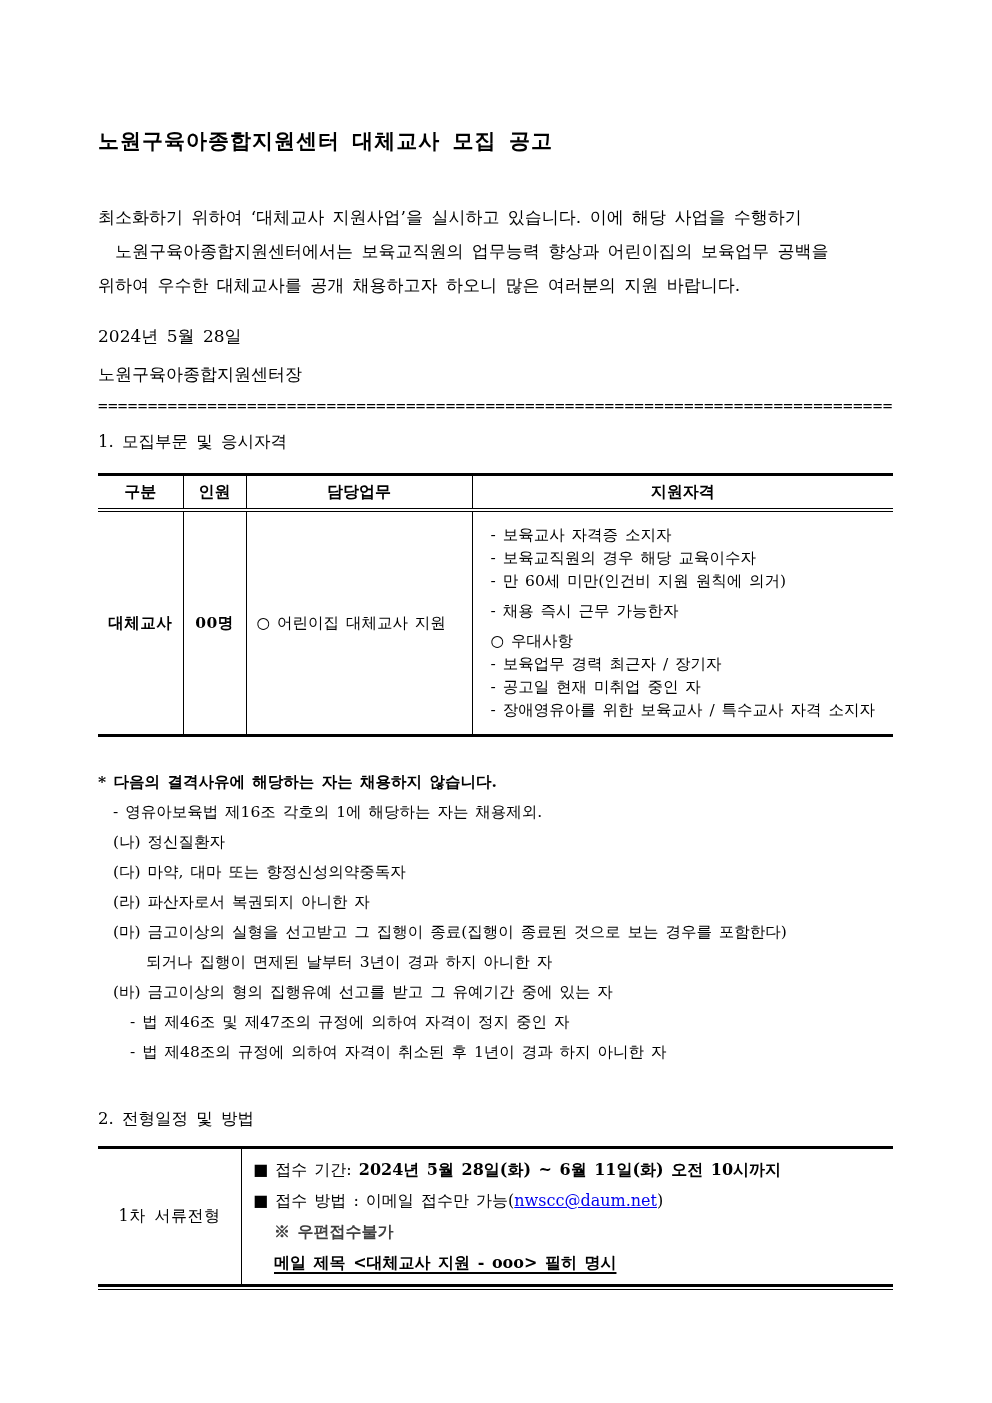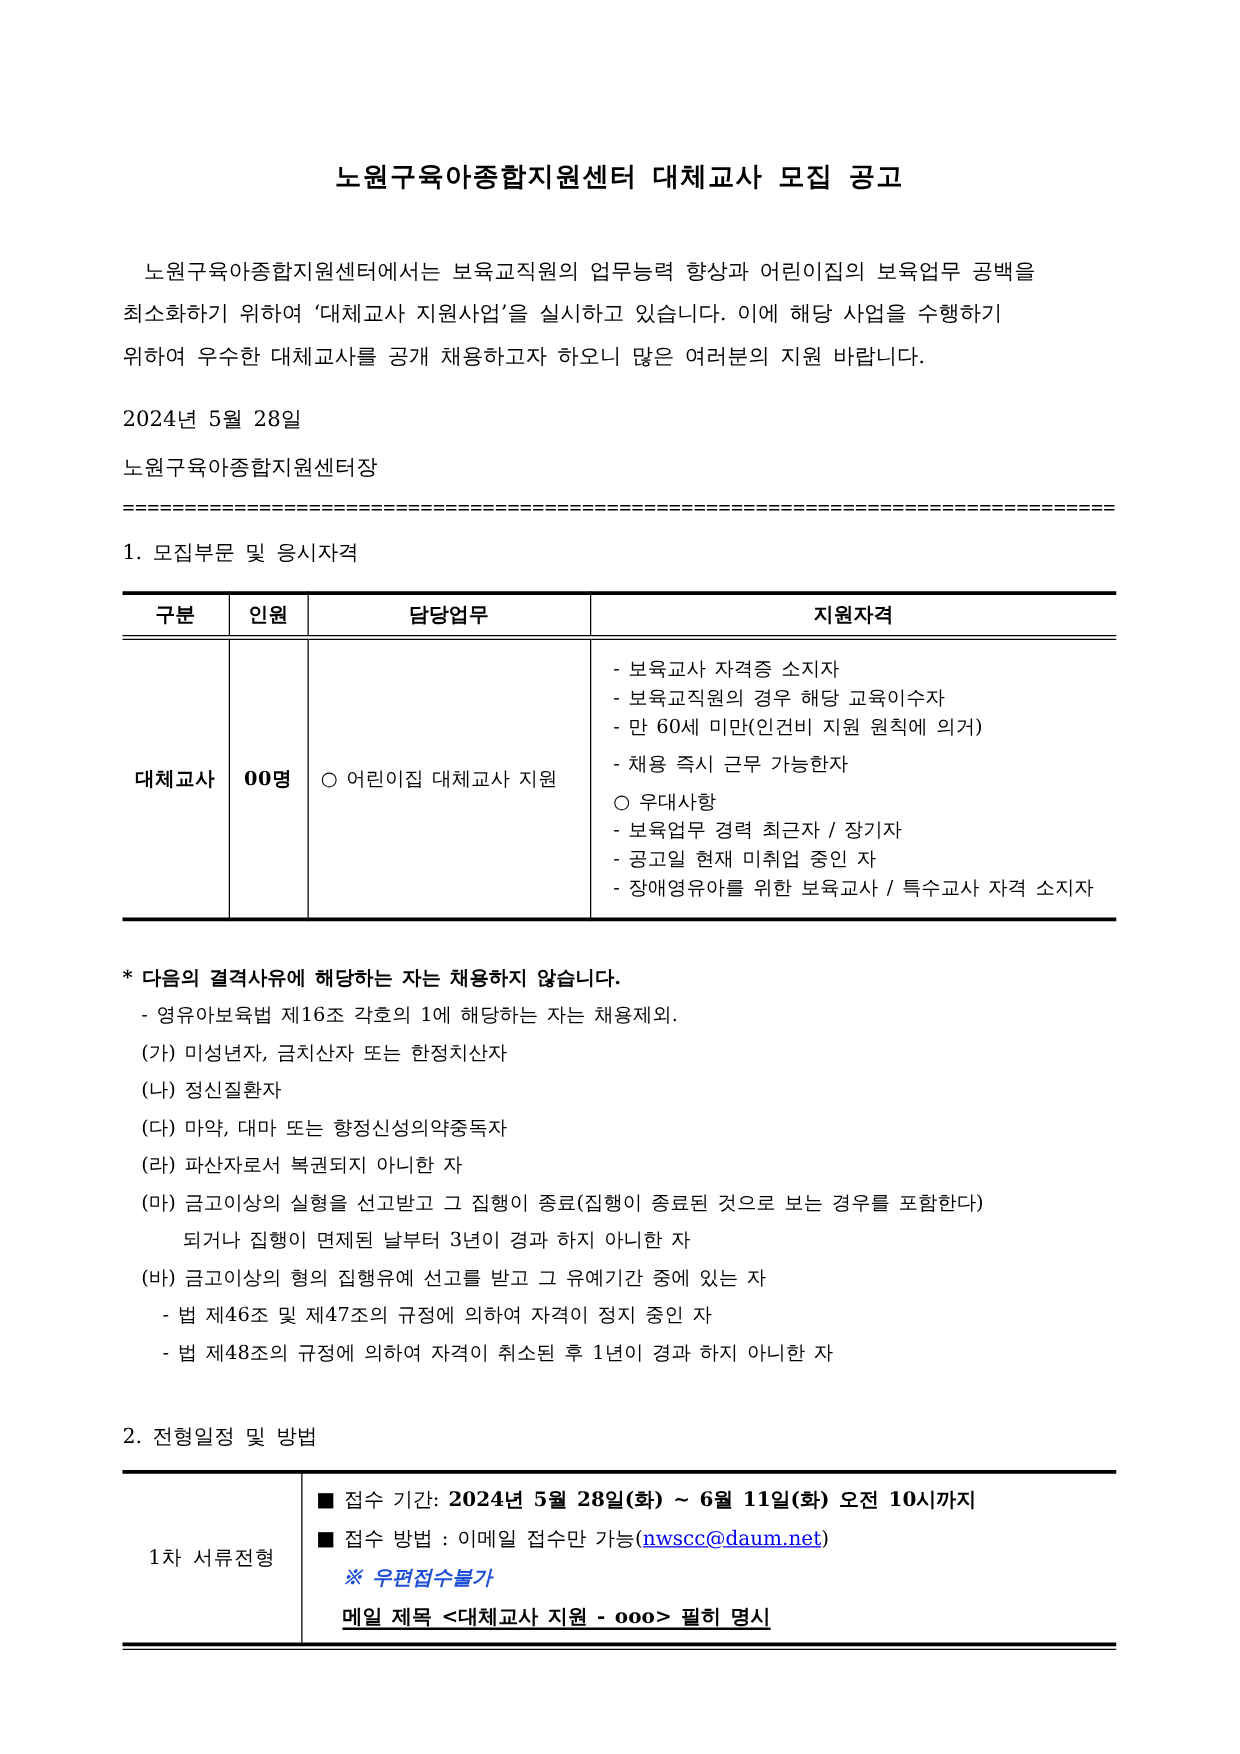--- a/index.html
+++ b/index.html
@@ -7,21 +7,21 @@
     width: 992px; height: 1403px;
     background: #ffffff;
     color: #000000;
     font-family: "DejaVu Serif", "Liberation Serif", serif;
   }
   .page { width: 795px; margin-left: 98px; }
 
   .doc-title {
     margin: 0; padding-top: 128px;
     font-size: 21px; font-weight: bold;
-    text-align: center; letter-spacing: 1px; word-spacing: 4px;
+    text-align: left; letter-spacing: 1px; word-spacing: 4px;
     line-height: 26px;
   }
 
   .intro { margin-top: 46px; font-size: 17px; line-height: 34px; word-spacing: 3px; }
   .intro-line.indent { padding-left: 17px; }
 
   .date-block { margin-top: 15px; text-align: left; font-size: 17px; line-height: 38px; word-spacing: 3px; }
 
   .divider {
     margin-top: 3px; line-height: 20px;
@@ -64,39 +64,39 @@
     border-top: 3px solid #000; border-bottom: 3px solid #000;
     font-size: 16px;
   }
   td.stage-cell {
     width: 141px; border-right: 1px solid #000;
     text-align: center; vertical-align: middle; letter-spacing: 0.5px; word-spacing: 3px;
   }
   td.details-cell { padding: 5px 6px 6px 11px; line-height: 31px; vertical-align: middle; word-spacing: 2px; }
   .dline.ind { padding-left: 21px; }
   .bold { font-weight: bold; }
-  .warning { color: #1d4ed8; font-weight: bold; font-style: italic; }
+  .warning { color: #404040; font-weight: bold; }
   .subject {
     font-weight: bold; text-decoration: underline;
     text-underline-offset: 4px; text-decoration-thickness: 1.5px;
     display: inline-block;
   }
   a.email { color: #0000ee; text-decoration: underline; cursor: pointer; }
   .t2-underline { width: 795px; border-top: 1px solid #000; margin-top: 2px; height: 0; }
 </style>
 </head>
 <body>
 
 <div class="page">
 
   <h1 class="doc-title">노원구육아종합지원센터 대체교사 모집 공고</h1>
 
   <div class="intro">
+    <div class="intro-line">최소화하기 위하여 ‘대체교사 지원사업’을 실시하고 있습니다. 이에 해당 사업을 수행하기</div>
     <div class="intro-line indent">노원구육아종합지원센터에서는 보육교직원의 업무능력 향상과 어린이집의 보육업무 공백을</div>
-    <div class="intro-line">최소화하기 위하여 ‘대체교사 지원사업’을 실시하고 있습니다. 이에 해당 사업을 수행하기</div>
     <div class="intro-line">위하여 우수한 대체교사를 공개 채용하고자 하오니 많은 여러분의 지원 바랍니다.</div>
   </div>
 
   <div class="date-block">
     <div>2024년 5월 28일</div>
     <div>노원구육아종합지원센터장</div>
   </div>
 
   <div class="divider">================================================================================</div>
 
@@ -138,21 +138,20 @@
             <div>- 장애영유아를 위한 보육교사 / 특수교사 자격 소지자</div>
           </div>
         </td>
       </tr>
     </tbody>
   </table>
 
   <div class="disq">
     <div class="disq-title">* 다음의 결격사유에 해당하는 자는 채용하지 않습니다.</div>
     <div class="ind1">- 영유아보육법 제16조 각호의 1에 해당하는 자는 채용제외.</div>
-    <div class="ind1">(가) 미성년자, 금치산자 또는 한정치산자</div>
     <div class="ind1">(나) 정신질환자</div>
     <div class="ind1">(다) 마약, 대마 또는 향정신성의약중독자</div>
     <div class="ind1">(라) 파산자로서 복권되지 아니한 자</div>
     <div class="ind1">(마) 금고이상의 실형을 선고받고 그 집행이 종료(집행이 종료된 것으로 보는 경우를 포함한다)</div>
     <div class="ind2a">되거나 집행이 면제된 날부터 3년이 경과 하지 아니한 자</div>
     <div class="ind1">(바) 금고이상의 형의 집행유예 선고를 받고 그 유예기간 중에 있는 자</div>
     <div class="ind2b">- 법 제46조 및 제47조의 규정에 의하여 자격이 정지 중인 자</div>
     <div class="ind2b">- 법 제48조의 규정에 의하여 자격이 취소된 후 1년이 경과 하지 아니한 자</div>
   </div>
 

